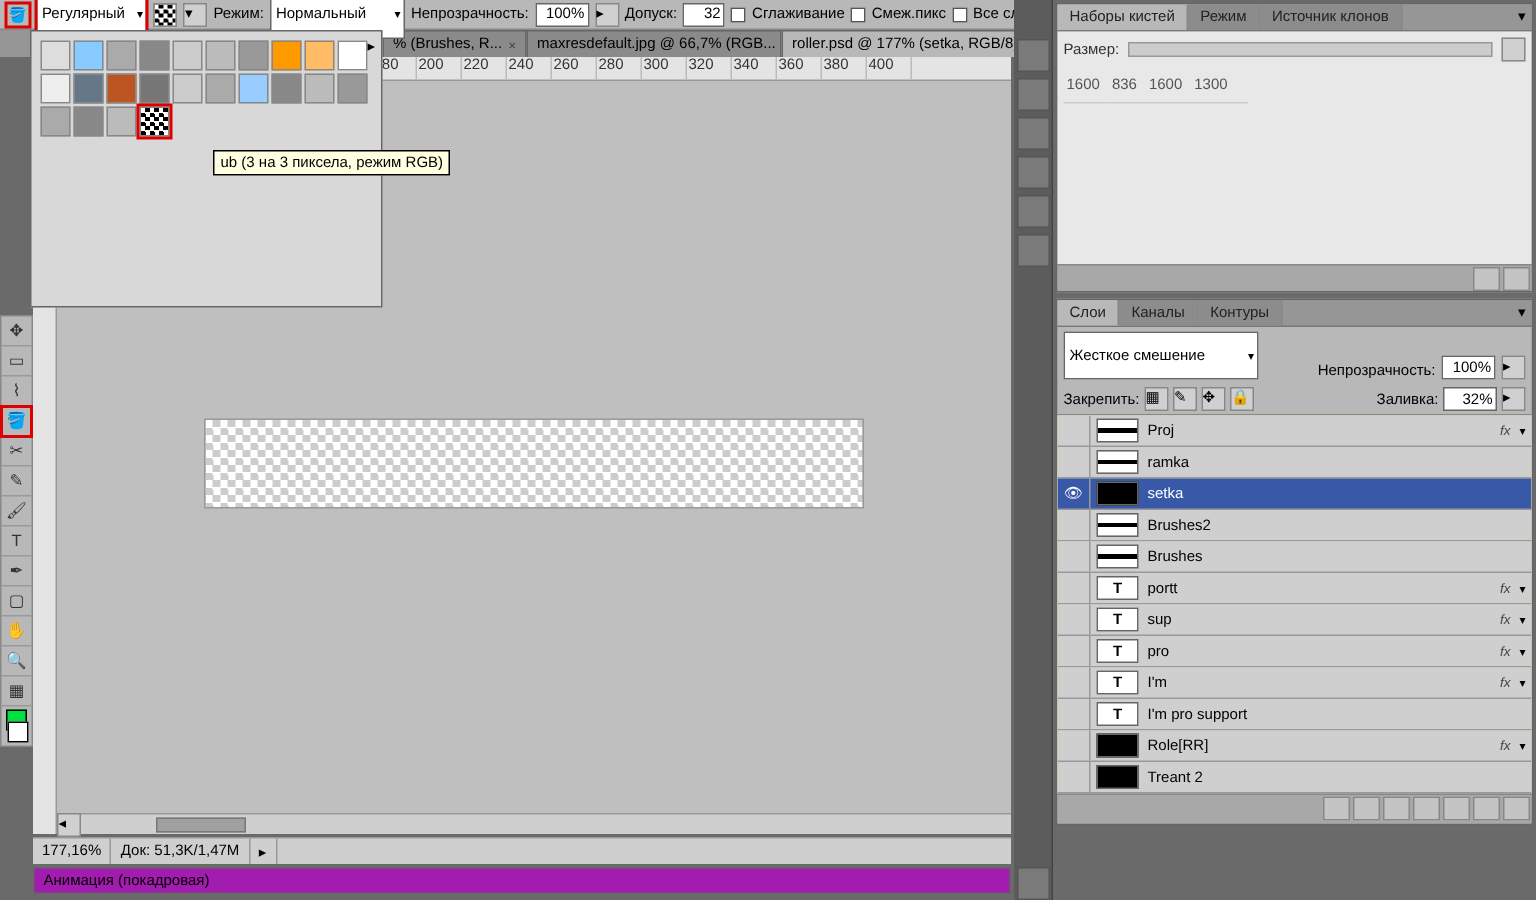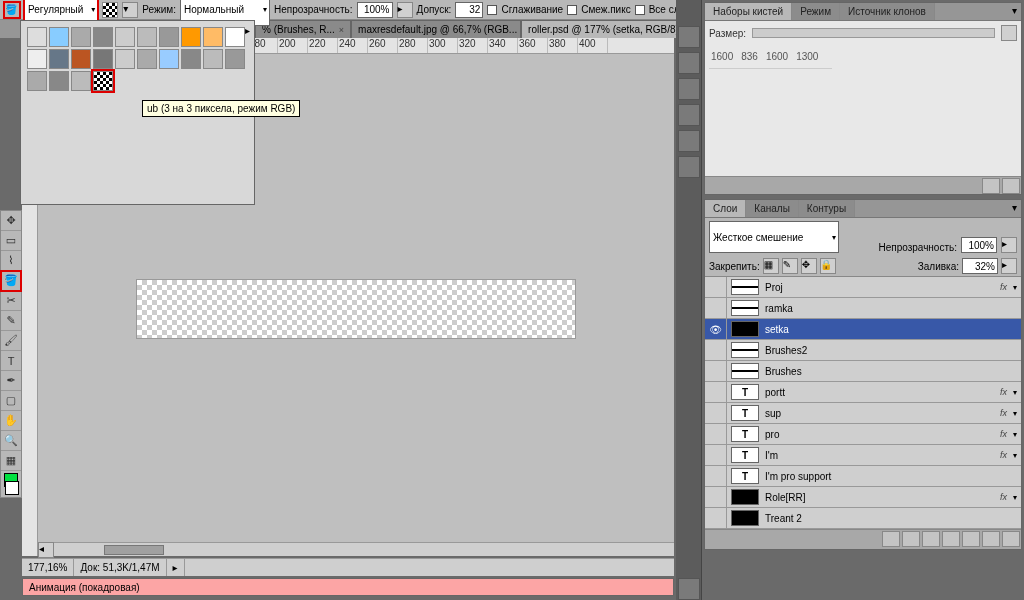--- a/index.html
+++ b/index.html
@@ -87,21 +87,21 @@
 .thumb.strip { background:linear-gradient(#fff 40%,#000 40% 60%,#fff 60%); }
 .layer-name { flex:1; padding-left:2px; }
 .fx { font-size:9px; font-style:italic; color:#444; padding-right:2px; }
 .fx-chev { font-size:8px; padding:0 4px; }
 .layers-foot { height:20px; background:#a8a8a8; border-top:1px solid #888; display:flex; justify-content:flex-end; gap:2px; padding:1px; }
 .foot-btn { width:18px; height:16px; background:#c4c4c4; border:1px solid #888; }
 
 
 .status { position:absolute; bottom:24px; left:22px; right:350px; height:18px; background:#cfcfcf; border-top:1px solid #999; display:flex; align-items:center; font-size:10px; }
 .status .cell { border-right:1px solid #999; padding:0 6px; height:100%; display:flex; align-items:center;text-align:center; }
-.anim-bar { position:absolute; bottom:4px; left:22px; right:350px; height:18px; background:#fca5a5; border:1px solid #666; display:flex; align-items:center; padding:0 6px; font-size:10px; color:#000; }
+.anim-bar { position:absolute; bottom:4px; left:22px; right:350px; height:18px; background:#a21caf; border:1px solid #666; display:flex; align-items:center; padding:0 6px; font-size:10px; color:#000; }
 </style>
 </head>
 <body>
 
 <div class="row toolbar">
   <div class="icon red-outline">🪣</div>
   <div class="combo red-outline">
       <span>Регулярный</span>
     </div>
   <div class="tiny-btn" style="background:repeating-conic-gradient(#000 0 25%,#fff 0 50%) 0 0/6px 6px"></div>

